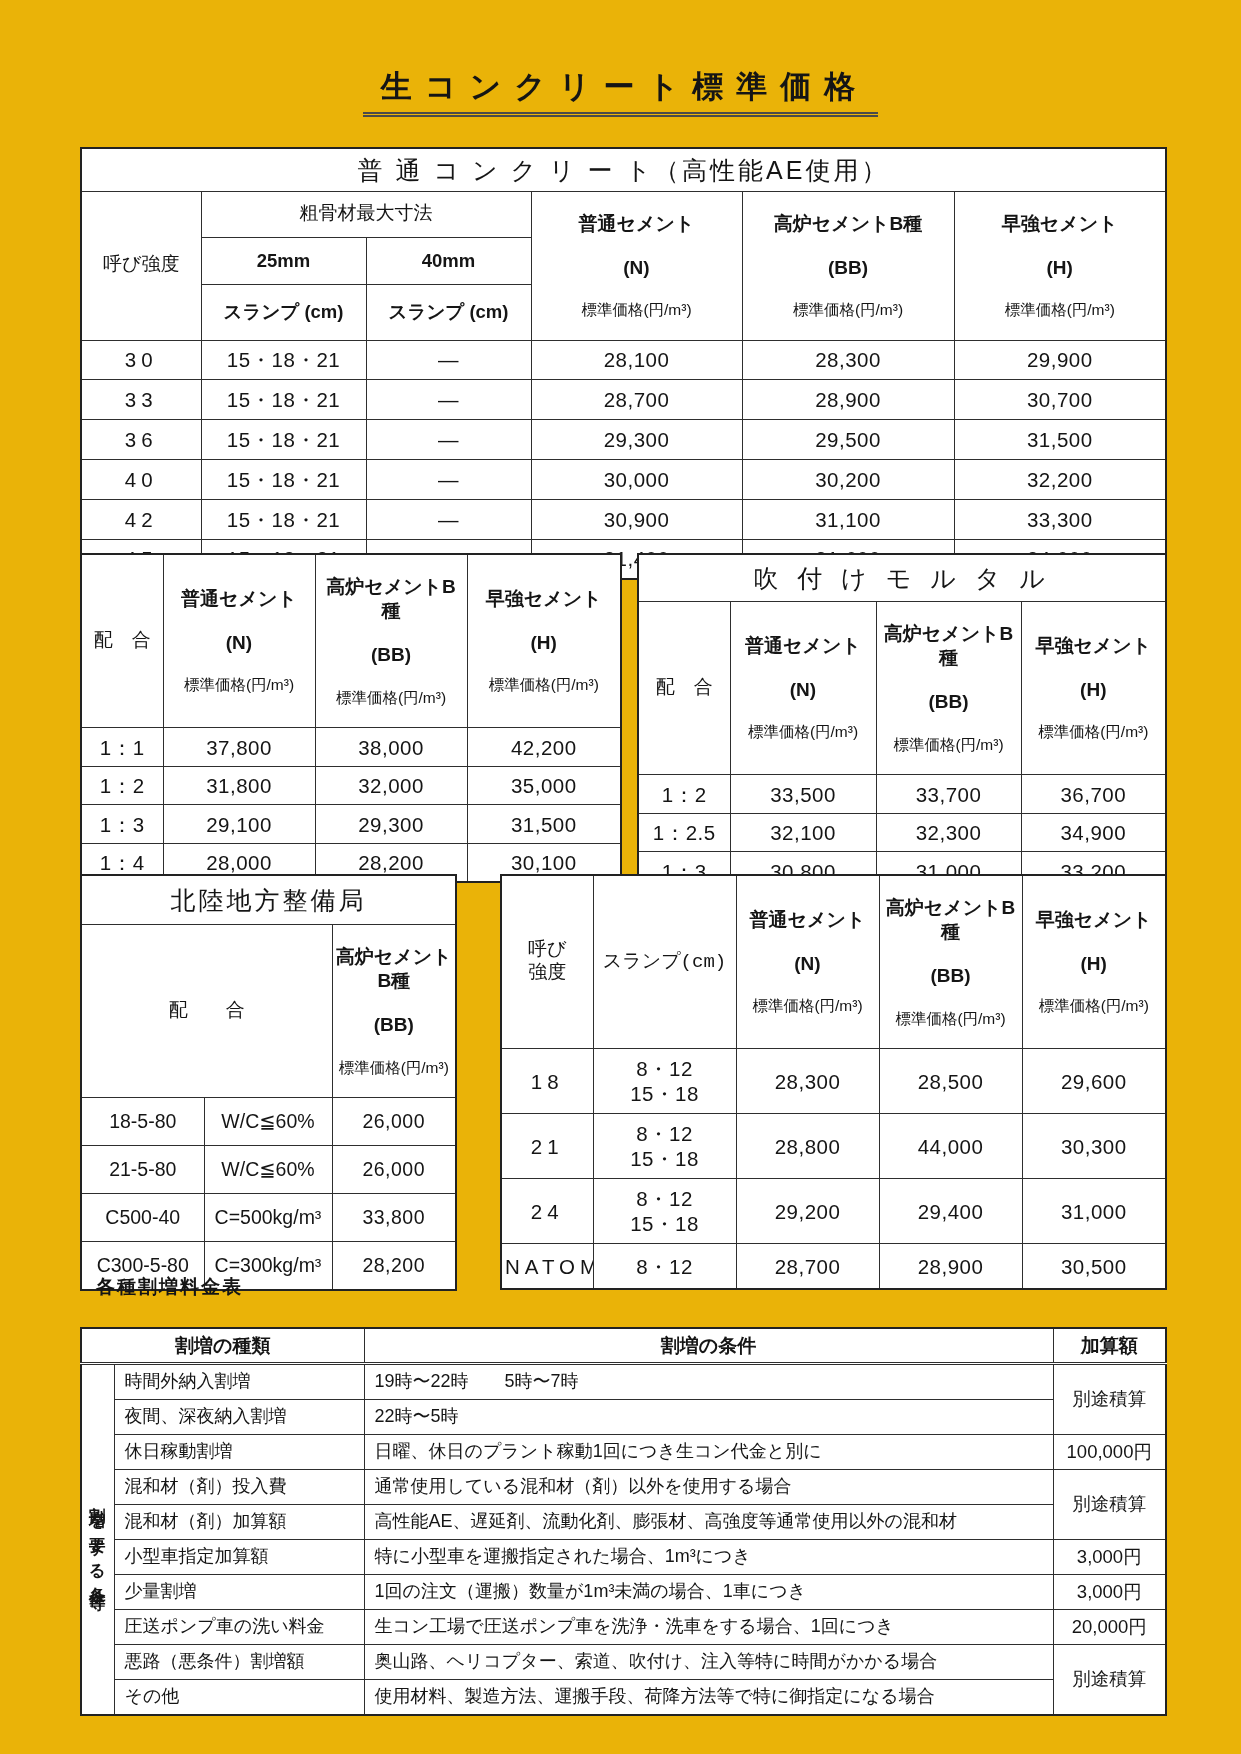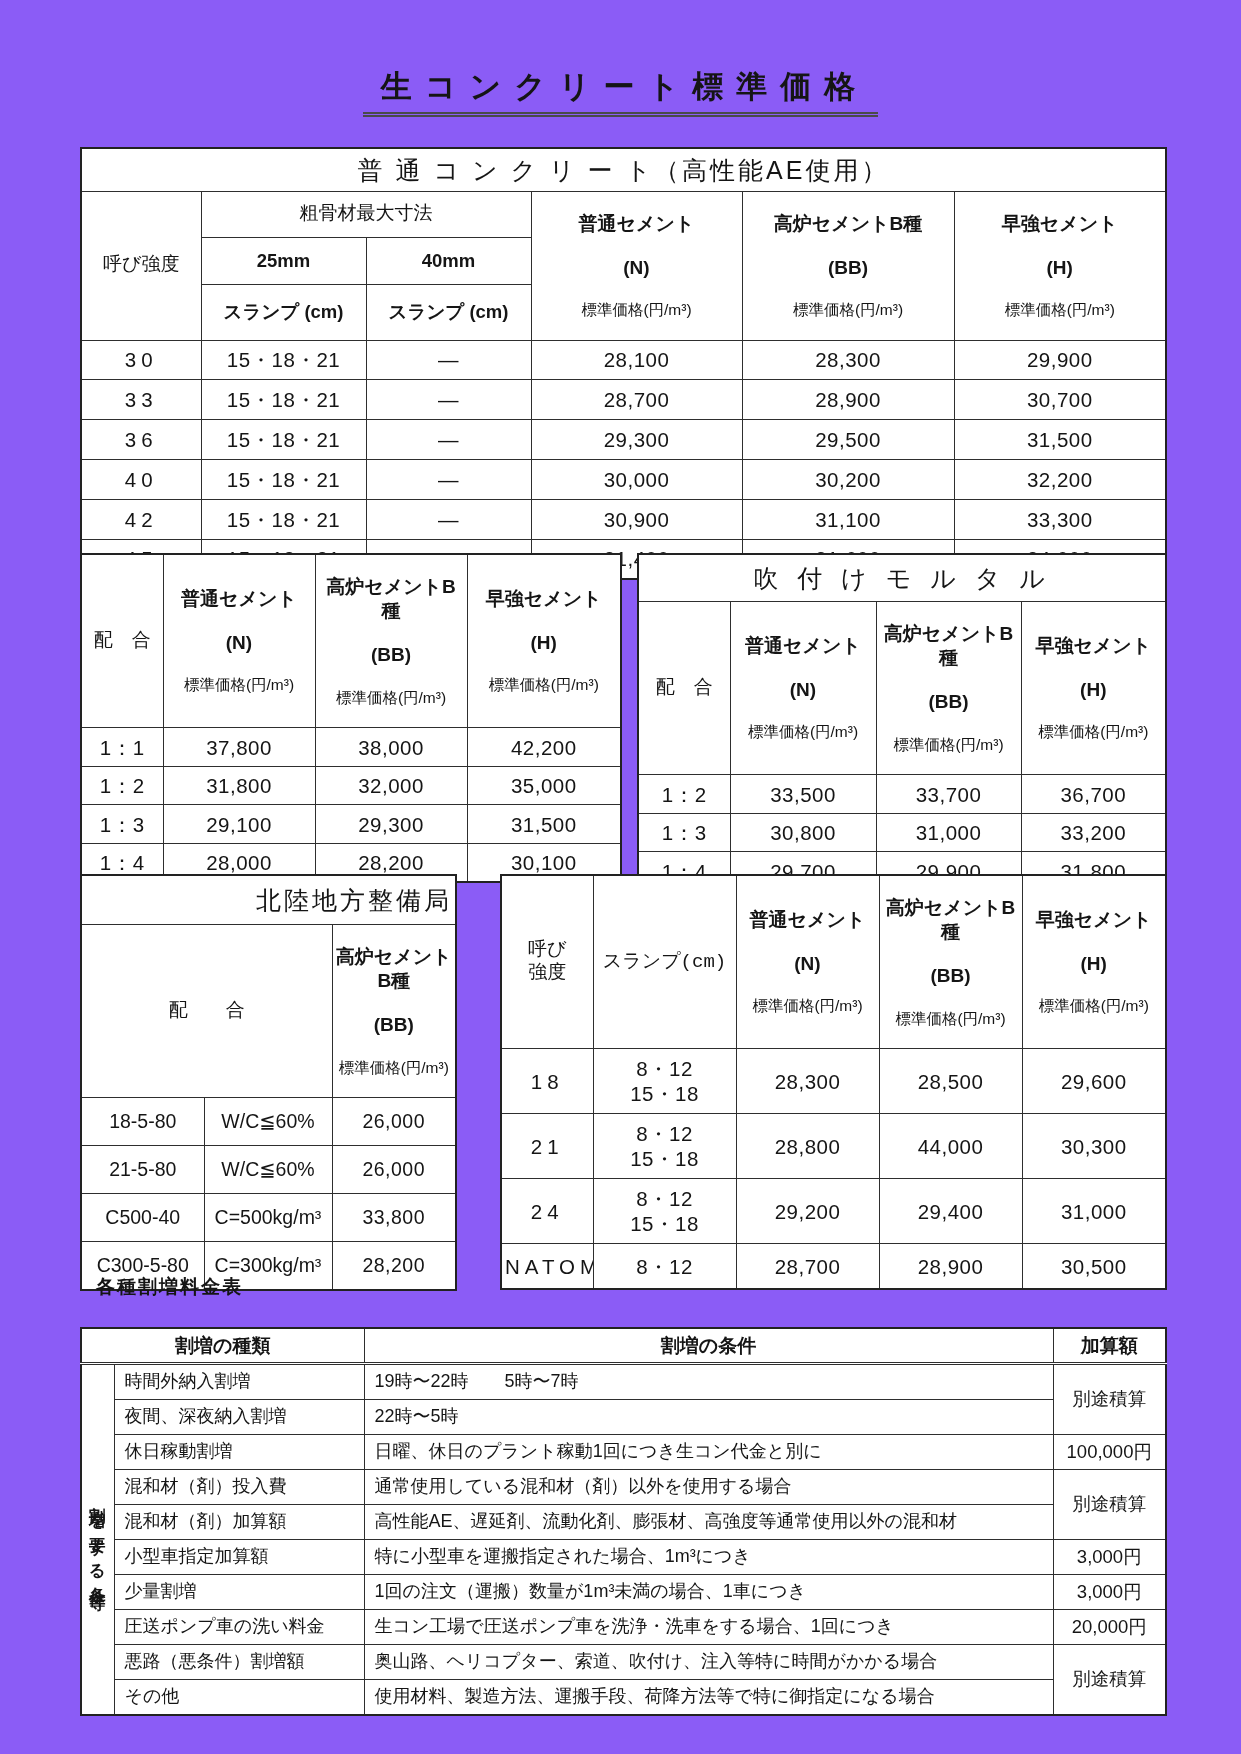--- a/index.html
+++ b/index.html
@@ -1,21 +1,21 @@
 <!DOCTYPE html>
 <html><head>
 <meta charset="utf-8">
 <style>
   html,body{margin:0;padding:0;}
   body{
     width:1241px;height:1754px;background:#f6f6f4;
     font-family:"Liberation Sans","DejaVu Sans",sans-serif;color:#151515;
     position:relative;
   }
-  .page{position:absolute;left:0;top:0;width:1241px;height:1754px;background:#8b5cf6;}
+  .page{position:absolute;left:0;top:0;width:1241px;height:1754px;background:#eab308;}
   
   .main-title{
     position:absolute;top:66px;left:0;width:100%;
     text-align:center;font-size:31px;font-weight:bold;margin:0;
   }
   .main-title span{
     letter-spacing:13px;padding:0 10px 8px 18px;
     border-bottom:5px double #4a4a4a;
   }
   
@@ -44,21 +44,21 @@
   .t1 tbody td{height:38.8px;}
   .t1 .hsm{font-size:18.5px;font-weight:600;}
   
   .t2{left:80px;top:553px;width:540px;}
   .t3{left:637px;top:553px;width:528px;}
   .t2 .ttl,.t3 .ttl{height:46px;letter-spacing:6px;}
   .t2 .hrow th,.t3 .hrow th{height:94px;}
   .t2 tbody td,.t3 tbody td{height:37.5px;}
   
   .t4{left:80px;top:874px;width:375px;}
-  .t4 .ttl{height:48px;text-align:right;}
+  .t4 .ttl{height:48px;}
   .t4 .hrow th{height:84px;}
   .t4 tbody td{height:47px;font-size:19.5px;}
   
   .t5{left:500px;top:874px;width:665px;}
   .t5 .ttl{height:48px;}
   .t5 .hrow th{height:96px;}
   .t5 tbody tr.big td{height:64px;}
   .t5 tbody tr.small td{height:44px;}
   
   .sub-title{
@@ -261,20 +261,26 @@
       </tr>
     </thead>
     <tbody id="tb-spray">
         <tr>
           <td class="num">1：2</td>
           <td class="num">33,500</td>
           <td class="num dbl">33,700</td>
           <td class="num dbl">36,700</td>
         </tr>
         <tr>
+          <td class="num">1：2.5</td>
+          <td class="num">32,100</td>
+          <td class="num dbl">32,300</td>
+          <td class="num dbl">34,900</td>
+        </tr>
+        <tr>
           <td class="num">1：3</td>
           <td class="num">30,800</td>
           <td class="num dbl">31,000</td>
           <td class="num dbl">33,200</td>
         </tr>
         <tr>
           <td class="num">1：4</td>
           <td class="num">29,700</td>
           <td class="num dbl">29,900</td>
           <td class="num dbl">31,800</td>

